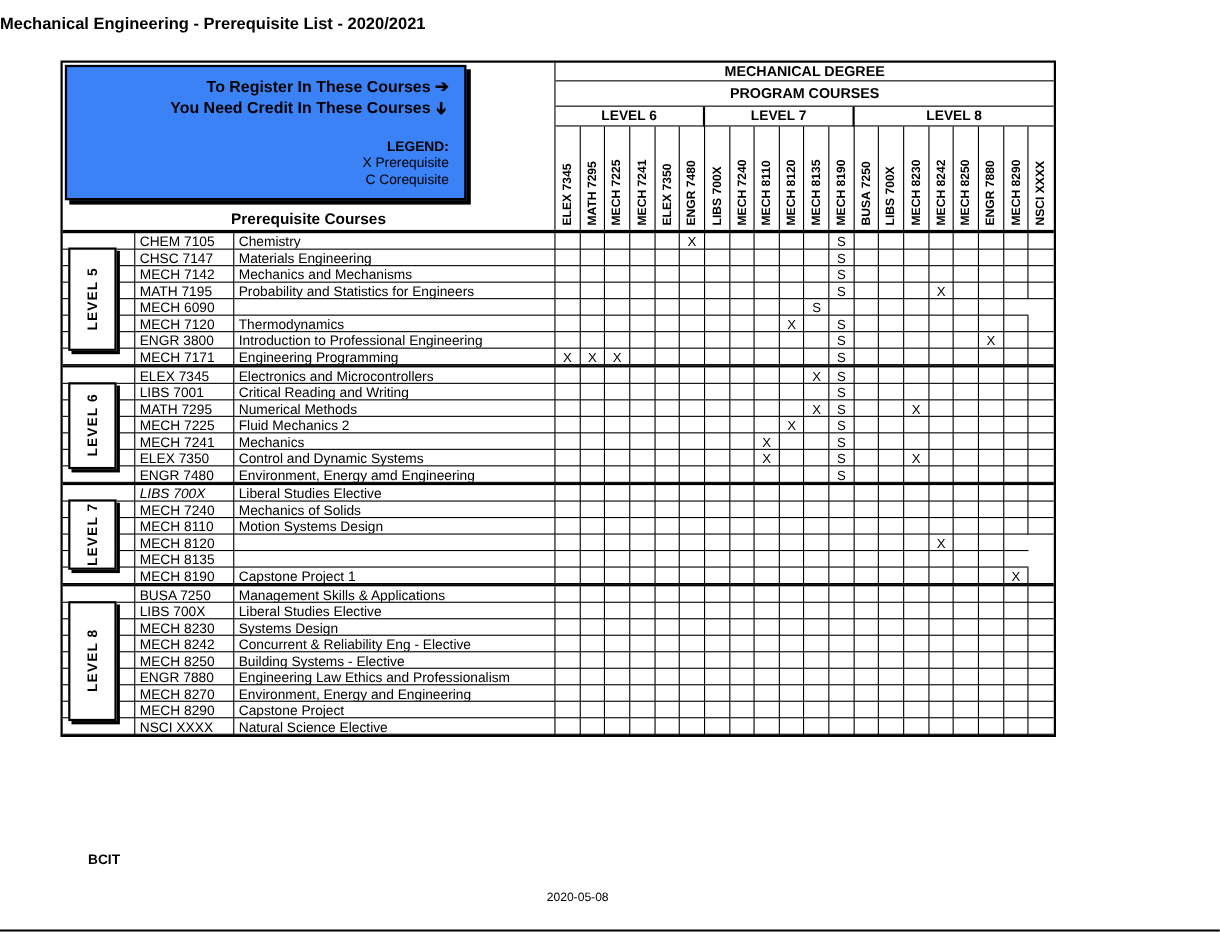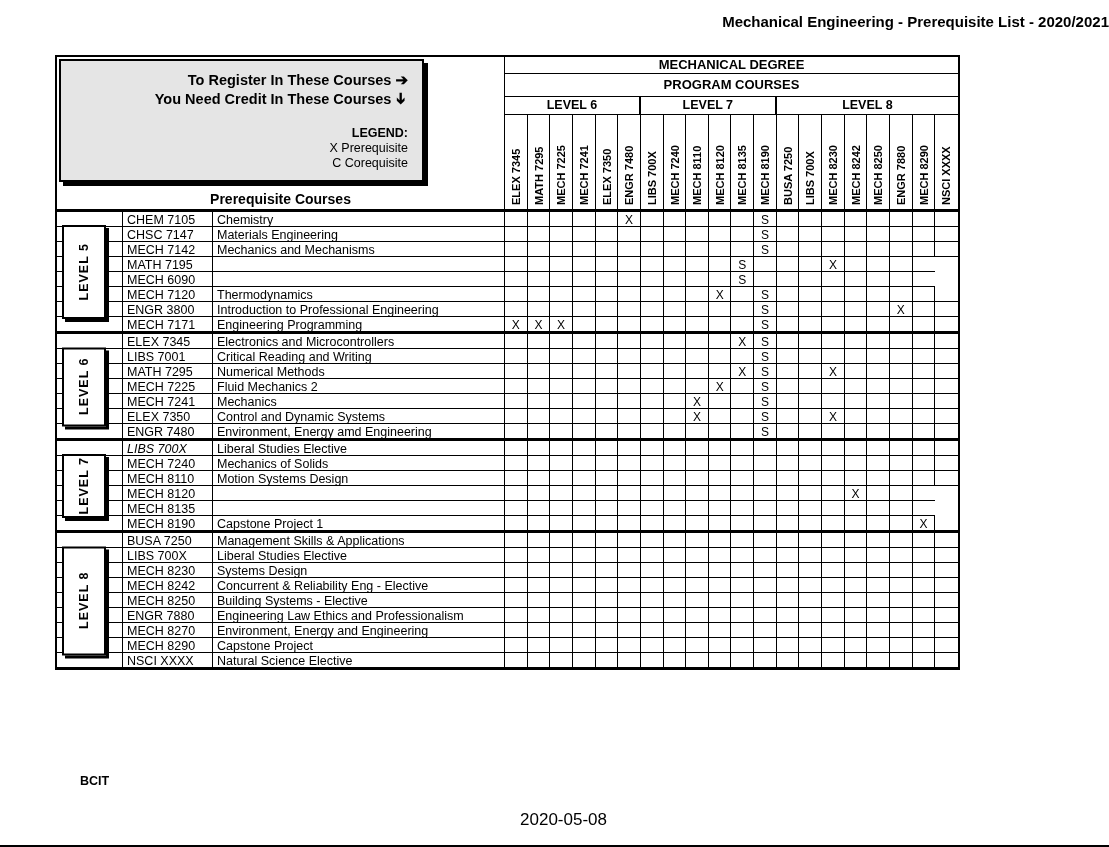--- a/index.html
+++ b/index.html
@@ -1,33 +1,33 @@
 <!DOCTYPE html>
 <html><head>
 <meta charset="utf-8">
 <style>
   html,body{margin:0;padding:0;}
   body{
     width:1109px;height:847px;position:relative;background:#fff;color:#000;
     font-family:"Liberation Sans",sans-serif;overflow:hidden;
   }
-  .title{position:absolute;top:13px;left:0;width:100%;text-align:right;
+  .title{position:absolute;top:13px;left:0;width:100%;text-align:left;
     font-weight:bold;font-size:15px;}
 
   .tbl{position:absolute;left:55px;top:55px;width:905px;border:2px solid #000;
     box-sizing:border-box;background:#fff;}
   .grid{display:grid;grid-template-columns:66px 90px 292px repeat(20,1fr);}
 
   
   .hdr{grid-template-rows:17px 23px 18px 94px;border-bottom:3px solid #000;position:relative;}
   .hdr > div{box-sizing:border-box;}
   .hdr-left{grid-column:1/4;grid-row:1/5;border-right:1px solid #000;position:relative;}
   .legend-box{position:absolute;left:2px;top:2px;width:365px;height:123px;
     border:2px solid #000;box-shadow:4px 4px 0 #000;box-sizing:border-box;
-    background:#e5e5e5;text-align:right;padding:10px 14px 0 0;}
+    background:#3b82f6;text-align:right;padding:10px 14px 0 0;}
   .lb-line{font-weight:bold;font-size:14.5px;line-height:19px;white-space:nowrap;}
   .arrow{display:inline-block;font-size:15px;line-height:15px;}
   .arrow.down{transform:rotate(90deg);}
   .lb-title{font-weight:bold;font-size:12.5px;line-height:16px;margin-top:16px;}
   .lb-item{font-size:12.5px;line-height:15px;}
   .prereq-hdr{position:absolute;bottom:2px;left:0;width:100%;text-align:center;
     font-weight:bold;font-size:14px;}
   .hdr-degree{grid-column:4/24;grid-row:1;text-align:center;font-weight:bold;
     font-size:13px;line-height:16px;border-bottom:1px solid #000;}
   .hdr-program{grid-column:4/24;grid-row:2;text-align:center;font-weight:bold;
@@ -63,22 +63,22 @@
     font-size:12.5px;letter-spacing:1px;white-space:nowrap;}
 
   
   .notes{border-top:2px solid #000;}
   .note-row{height:18px;line-height:17px;font-weight:bold;font-size:12.5px;
     padding-left:4px;box-sizing:border-box;white-space:nowrap;}
   .note-row + .note-row{border-top:2px solid #000;}
 
   
   .footer-left{position:absolute;left:80px;top:774px;font-weight:bold;font-size:12.5px;}
-  .footer-date{position:absolute;left:497px;top:810px;width:110px;text-align:right;
-    font-size:17px;}
+  .footer-date{position:absolute;left:497px;top:810px;width:110px;text-align:left;
+    font-size:11px;}
   .bottom-line{position:absolute;left:0;bottom:0;width:100%;height:2px;background:#000;}
 </style>
 </head>
 <body>
 
 <div class="title">Mechanical Engineering - Prerequisite List - 2020/2021</div>
 
 <div class="tbl">
 
   <div class="grid hdr">
@@ -233,20 +233,21 @@
           <div class="cell-mark"></div>
           <div class="cell-mark"></div>
           <div class="cell-mark"></div>
           <div class="cell-mark"></div>
           <div class="cell-mark"></div>
           <div class="cell-mark"></div>
         </div>
         <div class="grid row">
           <div class="cell-gutter"></div>
           <div class="cell-code">MATH 7195</div>
+          <div class="cell-name">Probability and Statistics for Engineers</div>
           <div class="cell-mark"></div>
           <div class="cell-mark"></div>
           <div class="cell-mark"></div>
           <div class="cell-mark"></div>
           <div class="cell-mark"></div>
           <div class="cell-mark"></div>
           <div class="cell-mark"></div>
           <div class="cell-mark"></div>
           <div class="cell-mark"></div>
           <div class="cell-mark"></div>

